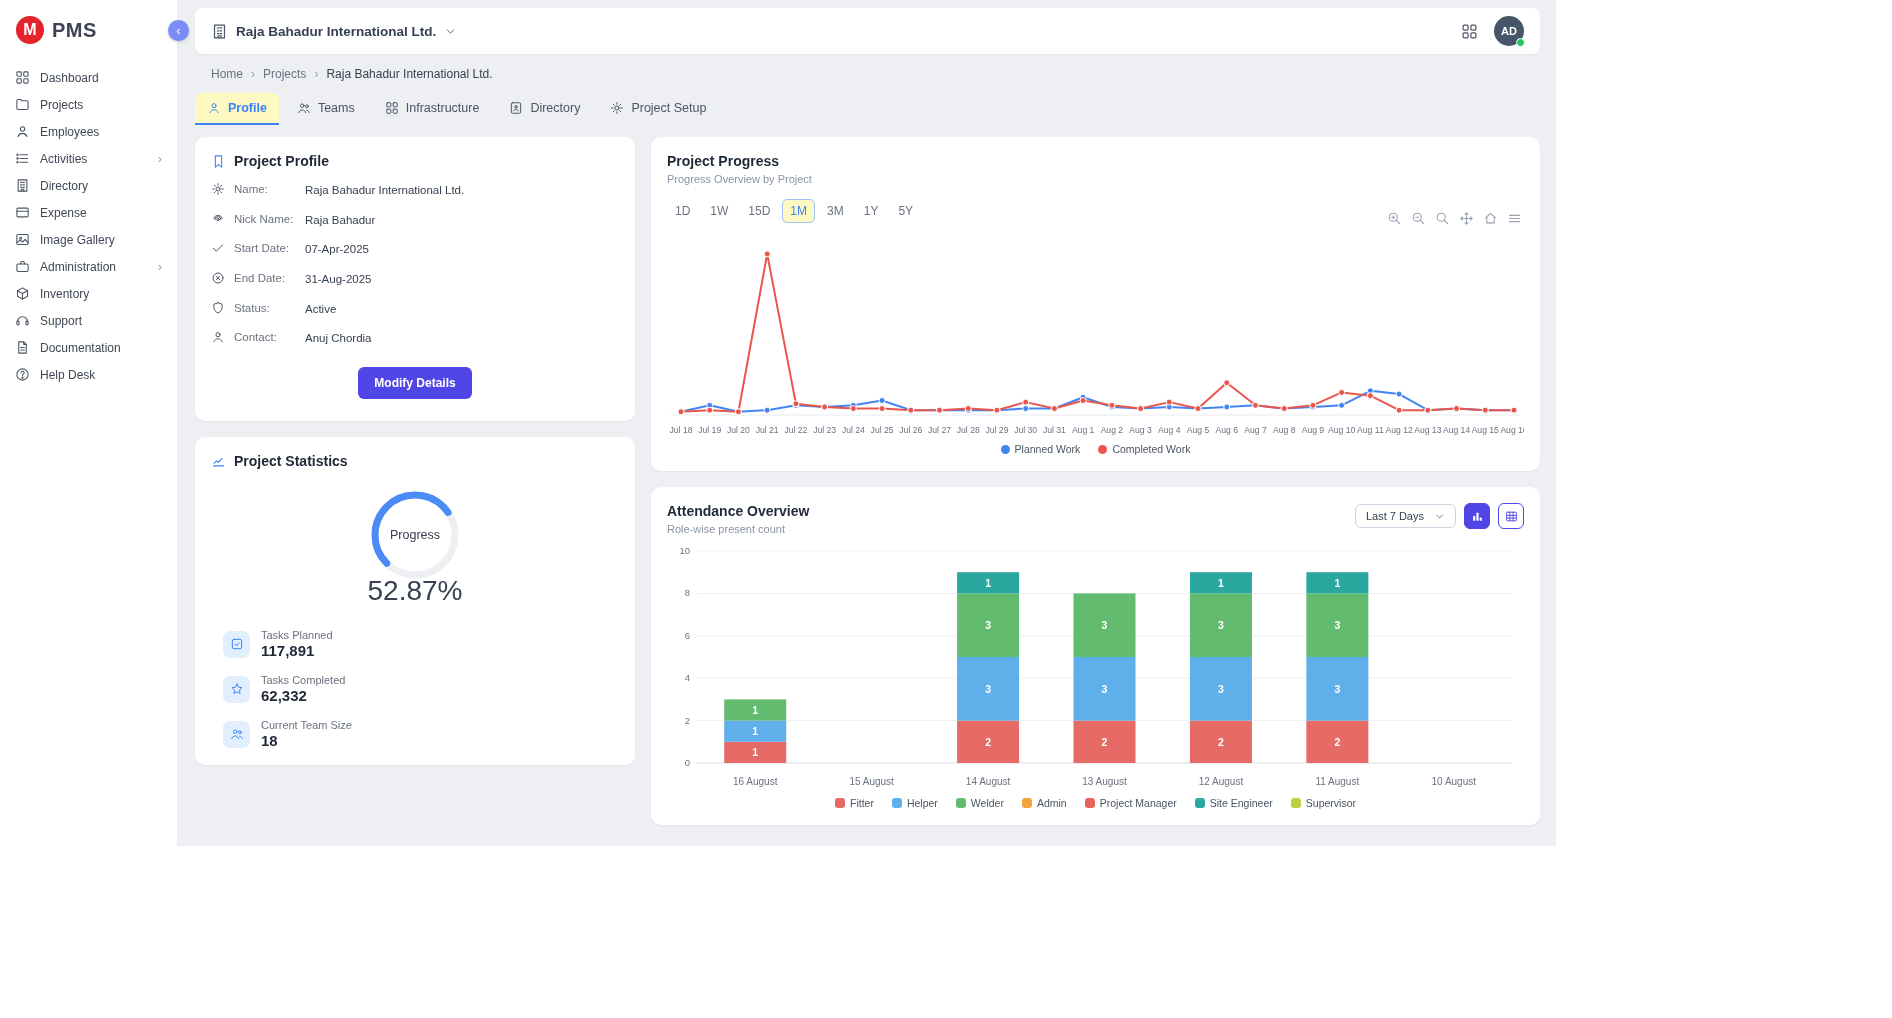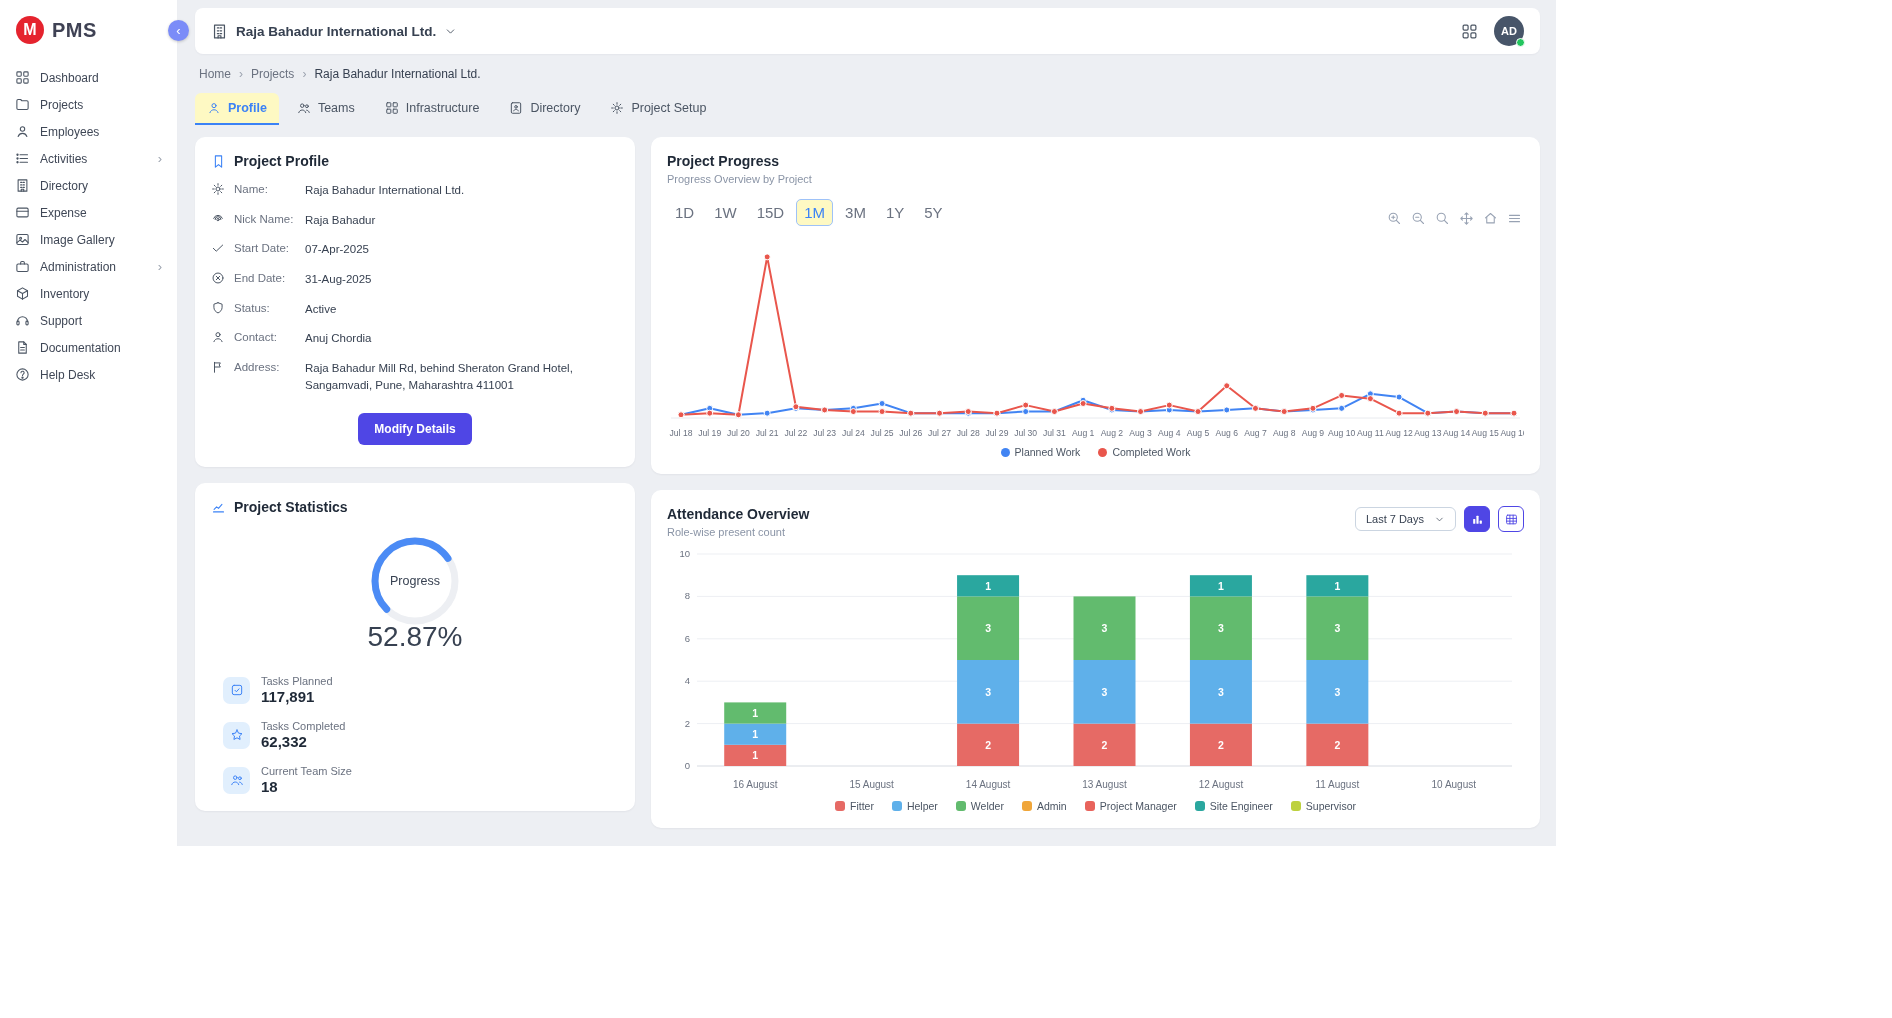--- a/index.html
+++ b/index.html
@@ -25,21 +25,21 @@
   .main { flex:1; background:#edeff3; padding:8px 16px 0 17px; position:relative; }
   .collapse-btn { position:absolute; left:168px; top:20px; width:21px; height:21px; border-radius:50%; background:#7b8cf8; color:#fff; display:flex; align-items:center; justify-content:center; font-size:13px; z-index:5; cursor:pointer; box-shadow:0 1px 3px rgba(0,0,0,.2); }
 
   .topbar { height:46px; background:#fff; border-radius:8px; display:flex; align-items:center; padding:0 16px; justify-content:space-between; box-shadow:0 1px 2px rgba(16,24,40,.04); }
   .company-select { display:flex; align-items:center; gap:8px; cursor:pointer; }
   .company-name { font-size:13.5px; font-weight:600; color:#374151; }
   .topbar-right { display:flex; align-items:center; gap:16px; }
   .avatar { width:30px; height:30px; border-radius:50%; background:#475569; color:#fff; font-size:11px; font-weight:700; display:flex; align-items:center; justify-content:center; position:relative; cursor:pointer; }
   .avatar .status-dot { position:absolute; right:-1px; bottom:-1px; width:9px; height:9px; background:#22c55e; border:1.5px solid #fff; border-radius:50%; }
 
-  .breadcrumb { display:flex; align-items:center; gap:8px; font-size:12px; color:#6b7280; margin:13px 4px 0; }
+  .breadcrumb { display:flex; align-items:center; gap:8px; font-size:12px; color:#6b7280; margin:13px 16px 0; }
   .breadcrumb .sep { color:#9ca3af; font-size:12px; }
   .breadcrumb .crumb { cursor:pointer; }
   .breadcrumb .current { color:#374151; }
 
   .tabs { display:flex; gap:6px; margin-top:12px; }
   .tab { display:flex; align-items:center; gap:7px; padding:8px 12px; font-size:12.5px; color:#4b5563; cursor:pointer; border-bottom:2px solid transparent; border-radius:6px 6px 0 0; }
   .tab.active { color:#3b82f6; background:#fef9c3; border-bottom-color:#3b82f6; font-weight:600; }
   .tab.active svg.ic { stroke:#3b82f6; }
 
   .content { display:grid; grid-template-columns:440px 1fr; gap:16px; margin-top:12px; align-items:start; }
@@ -60,21 +60,21 @@
   .gauge-pct { font-size:28px; color:#374151; margin-top:-12px; }
   .stat-items { margin-top:22px; display:flex; flex-direction:column; gap:15px; padding-left:12px; }
   .stat-item { display:flex; align-items:center; gap:11px; }
   .stat-icon { width:27px; height:27px; border-radius:7px; background:#e1effd; display:flex; align-items:center; justify-content:center; flex:0 0 27px; }
   .stat-label { font-size:11px; color:#6b7280; }
   .stat-value { font-size:15px; font-weight:700; color:#1f2937; margin-top:1px; }
 
   
   .progress-card { position:relative; }
   .ranges { display:flex; gap:4px; margin-top:14px; }
-  .range-btn { font-size:15px; color:#6b7280; padding:4px 7px; border:1px solid transparent; border-radius:5px; cursor:pointer; }
+  .range-btn { font-size:12px; color:#6b7280; padding:4px 7px; border:1px solid transparent; border-radius:5px; cursor:pointer; }
   .range-btn.active { color:#3b82f6; border-color:#9ec2f8; background:#fef9c3; font-weight:400; }
   .chart-toolbar { position:absolute; right:18px; top:74px; display:flex; gap:9px; align-items:center; }
   .chart-toolbar span { cursor:pointer; display:flex; }
   .legend-row { display:flex; justify-content:center; gap:18px; margin-top:2px; }
   .legend-item { display:flex; align-items:center; gap:5px; font-size:10.5px; color:#4b5563; cursor:pointer; }
   .legend-dot { width:9px; height:9px; border-radius:50%; display:inline-block; }
   .legend-sq { width:10px; height:10px; border-radius:3px; display:inline-block; }
 
   
   .attendance-card { margin-top:16px; }
@@ -325,27 +325,20 @@
               <span class="f-label">Status:</span>
               <span class="f-value">Active</span>
             </div>
             <div class="field-row">
               <svg class="ic" width="14" height="14" viewBox="0 0 24 24">
                   <circle cx="12" cy="8" r="3.5"></circle>
                   <path d="M5 20c1.2-3.4 3.8-5 7-5s5.8 1.6 7 5"></path>
                 </svg>
               <span class="f-label">Contact:</span>
               <span class="f-value">Anuj Chordia</span>
-            </div>
-            <div class="field-row">
-              <svg class="ic" width="14" height="14" viewBox="0 0 24 24">
-                  <path d="M6 21V4M6 5h10l-2 3.5L16 12H6"></path>
-                </svg>
-              <span class="f-label">Address:</span>
-              <span class="f-value">Raja Bahadur Mill Rd, behind Sheraton Grand Hotel, Sangamvadi, Pune, Maharashtra 411001</span>
             </div>
 
             <button class="modify-btn">Modify Details</button>
           </div>
 
           <div class="card stats-card">
             <div class="card-title-row">
               <svg class="ic blue" width="15" height="15" viewBox="0 0 24 24">
                   <path d="M4 19h16M5 15l4-4 3 2.5 5.5-6.5"></path>
                 </svg>

